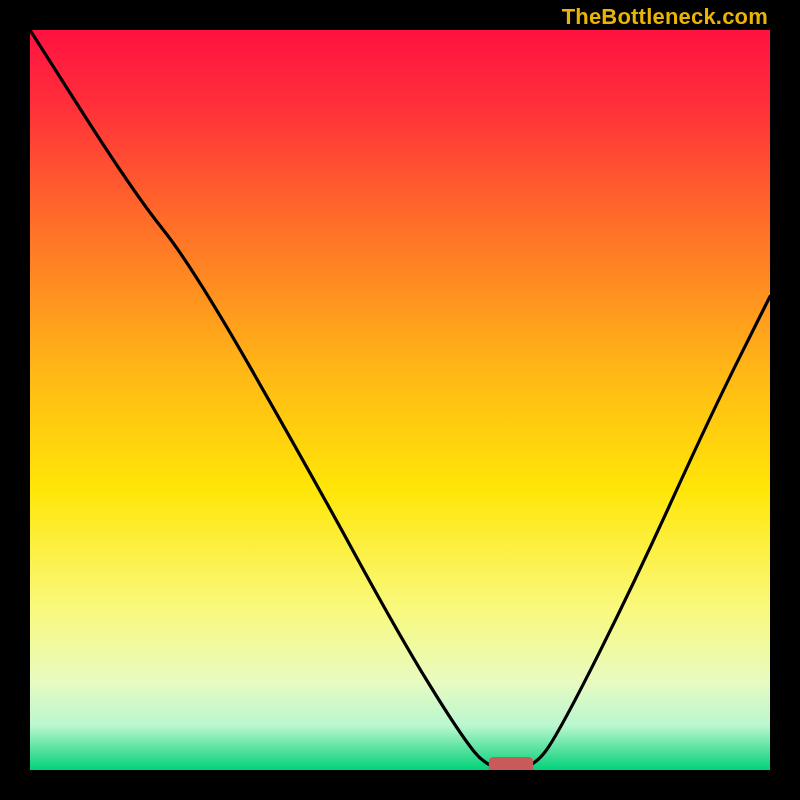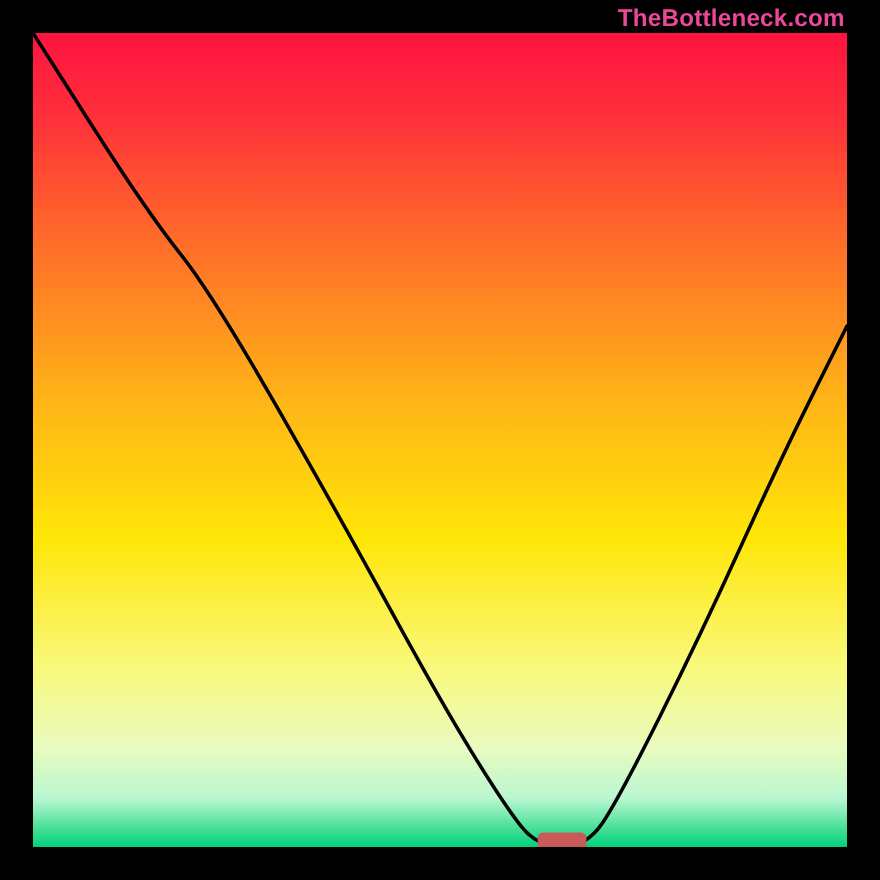--- a/index.html
+++ b/index.html
@@ -26,21 +26,21 @@
     height: 740px;
     overflow: hidden;
   }
   .watermark {
     position: absolute;
     top: 4px;
     right: 32px;
     font-family: Arial, Helvetica, sans-serif;
     font-size: 22px;
     font-weight: 600;
-    color: #ec4899;
+    color: #eab308;
     letter-spacing: 0.2px;
   }
   svg { display: block; }
 </style>
 </head>
 <body>
 
 <div class="frame">
 
   <div class="watermark">TheBottleneck.com</div>

